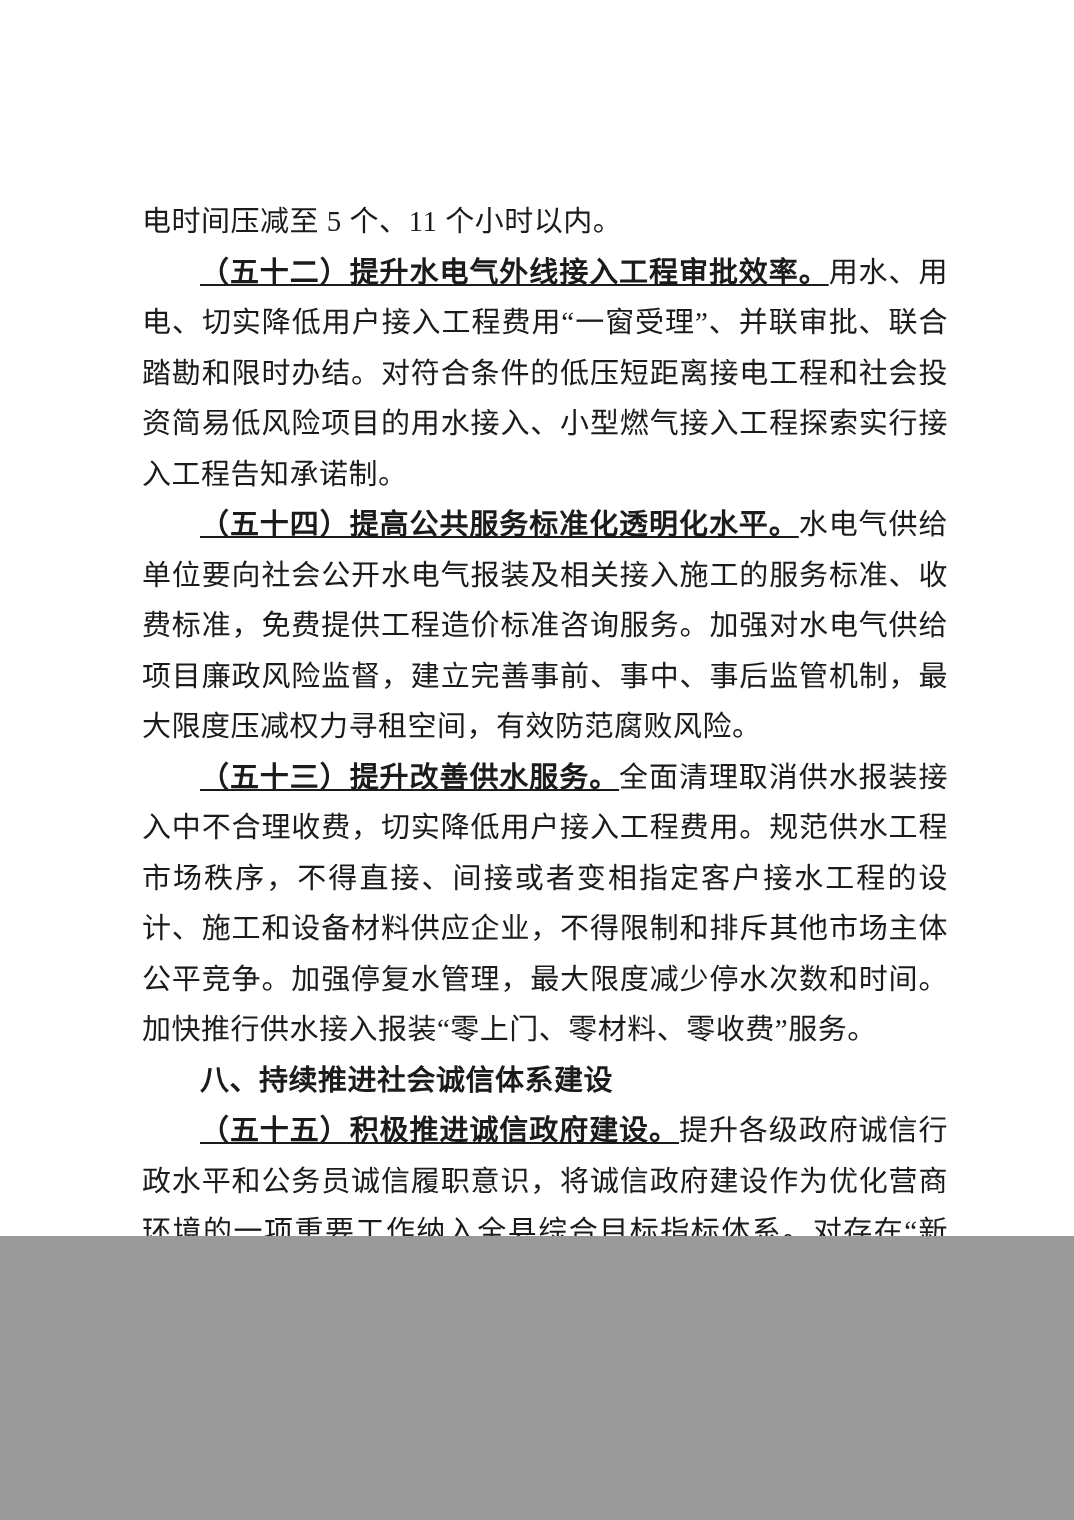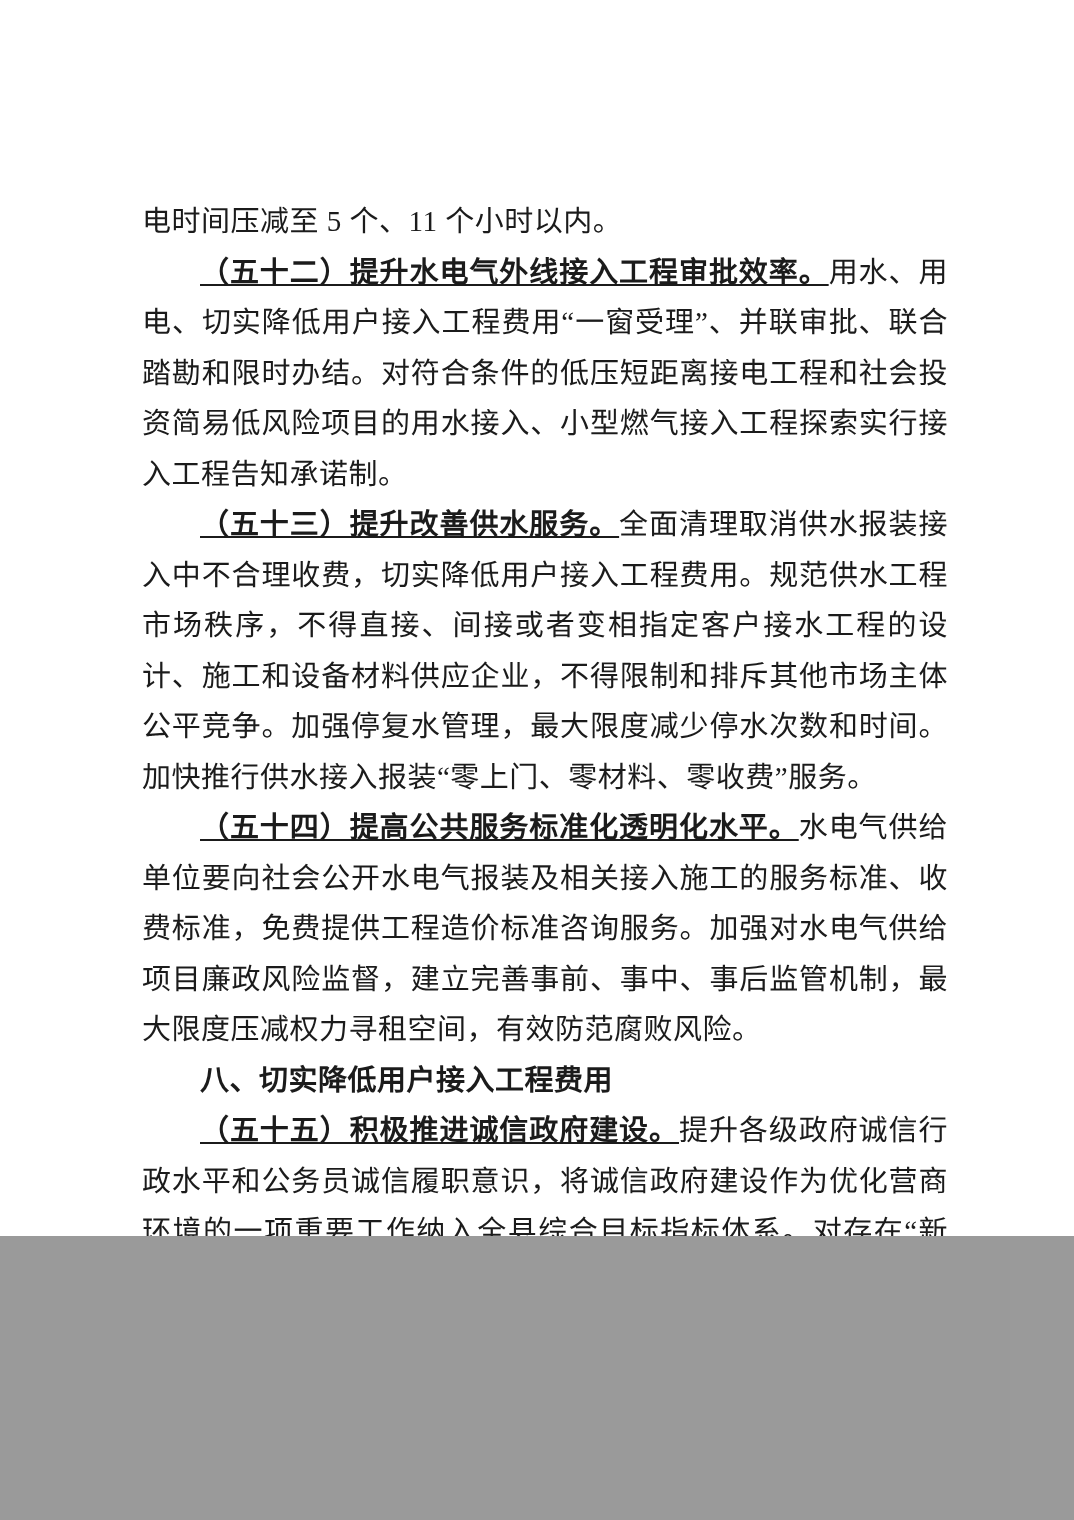--- a/index.html
+++ b/index.html
@@ -65,25 +65,25 @@
 <body>
 
 <div class="page">
 
   <div class="text-block">
 
     <p class="para no-indent"><span>电时间压减至 5 个、11 个小时以内。</span></p>
 
     <p class="para"><span class="item-title">（五十二）提升水电气外线接入工程审批效率。</span><span>用水、用电、切实降低用户接入工程费用“一窗受理”、并联审批、联合踏勘和限时办结。对符合条件的低压短距离接电工程和社会投资简易低风险项目的用水接入、小型燃气接入工程探索实行接入工程告知承诺制。</span></p>
 
+    <p class="para"><span class="item-title">（五十四）提高公共服务标准化透明化水平。</span><span>水电气供给单位要向社会公开水电气报装及相关接入施工的服务标准、收费标准，免费提供工程造价标准咨询服务。加强对水电气供给项目廉政风险监督，建立完善事前、事中、事后监管机制，最大限度压减权力寻租空间，有效防范腐败风险。</span></p>
+
     <p class="para"><span class="item-title">（五十三）提升改善供水服务。</span><span>全面清理取消供水报装接入中不合理收费，切实降低用户接入工程费用。规范供水工程市场秩序，不得直接、间接或者变相指定客户接水工程的设计、施工和设备材料供应企业，不得限制和排斥其他市场主体公平竞争。加强停复水管理，最大限度减少停水次数和时间。加快推行供水接入报装“零上门、零材料、零收费”服务。</span></p>
 
-    <p class="para"><span class="item-title">（五十四）提高公共服务标准化透明化水平。</span><span>水电气供给单位要向社会公开水电气报装及相关接入施工的服务标准、收费标准，免费提供工程造价标准咨询服务。加强对水电气供给项目廉政风险监督，建立完善事前、事中、事后监管机制，最大限度压减权力寻租空间，有效防范腐败风险。</span></p>
-
-    <h2 class="section-heading">八、切实降低用户接入工程费用</h2>
+    <h2 class="section-heading">八、持续推进社会诚信体系建设</h2>
 
     <p class="para"><span class="item-title">（五十五）积极推进诚信政府建设。</span><span>提升各级政府诚信行政水平和公务员诚信履职意识，将诚信政府建设作为优化营商环境的一项重要工作纳入全县综合目标指标体系。对存在“新官不理旧账”、政府承诺不兑现等情况的，要纳入领导干部年度考核。</span></p>
 
   </div>
 
   <div class="page-number">— 1 7 —</div>
 
 </div>
 
 </body></html>

